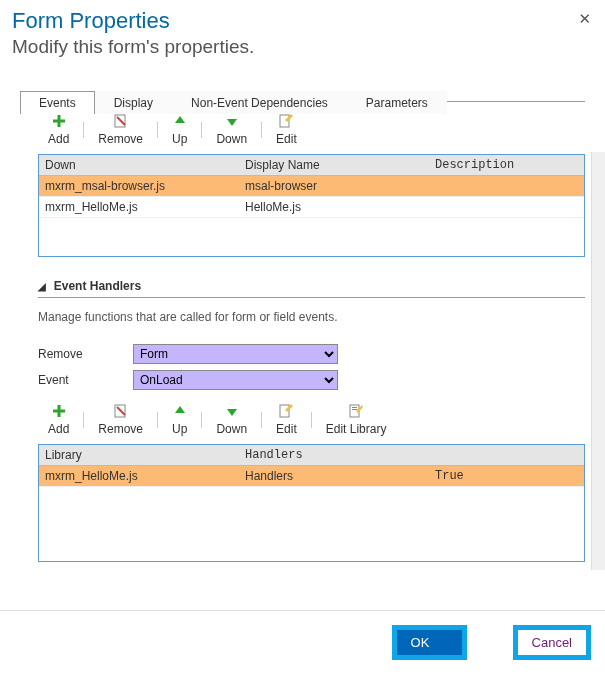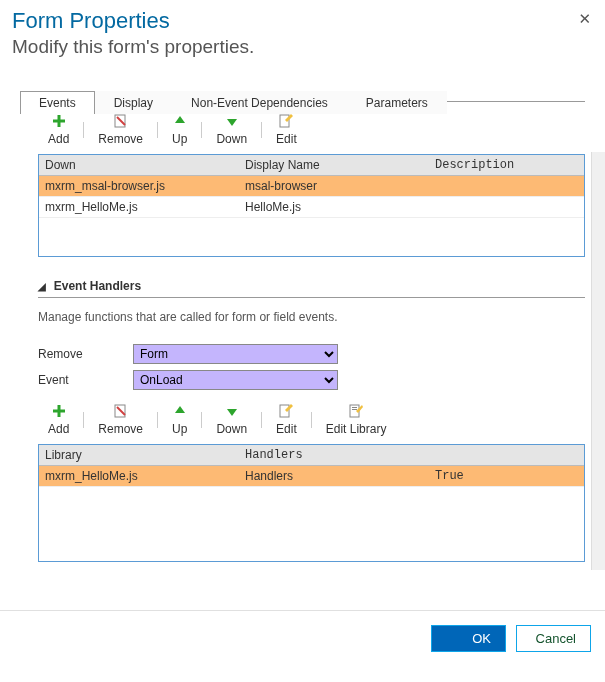--- a/index.html
+++ b/index.html
@@ -28,23 +28,23 @@
     .grid-row.selected { background: #fdba74; }
     .grid-body { min-height: 80px; }
     .section-head { margin-top: 22px; border-bottom: 1px solid #999; padding-bottom: 4px; display: flex; align-items: center; gap: 8px; font-weight: 600; font-size: 12px; }
     .caret { font-size: 10px; }
     .section-desc { color: #555; font-size: 12px; margin: 12px 0 20px 0; }
     .form-row { display: flex; align-items: center; margin-bottom: 6px; }
     .form-label { width: 95px; font-size: 12px; }
     .form-select { width: 205px; font-size: 12px; padding: 1px 2px; border: 1px solid #888; background: #c4b5fd; }
     .handlers-grid .grid-body { min-height: 95px; }
     .footer { border-top: 1px solid #e0e0e0; padding: 14px 14px 14px 0; display: flex; justify-content: flex-end; gap: 10px; margin-top: 40px; }
-    .btn { min-width: 75px; padding: 5px 14px; font-size: 13px; border: 1px solid #0ea5e9; cursor: pointer; text-align: right; }
+    .btn { min-width: 75px; padding: 5px 14px; font-size: 13px; border: 5px solid #0ea5e9; cursor: pointer; text-align: left; margin-left: 36px; }
     .btn-primary { background: #0066b8; color: #fff; }
-    .btn-secondary { background: #fff; color: #14532d; }
+    .btn-secondary { background: #fff; color: #701a75; }
   </style>
 </head>
 <body>
 
 <div class="header">
   <div class="title">Form Properties</div>
   <div class="subtitle">Modify this form's properties.</div>
   <div class="close-x">✕</div>
 </div>
 

